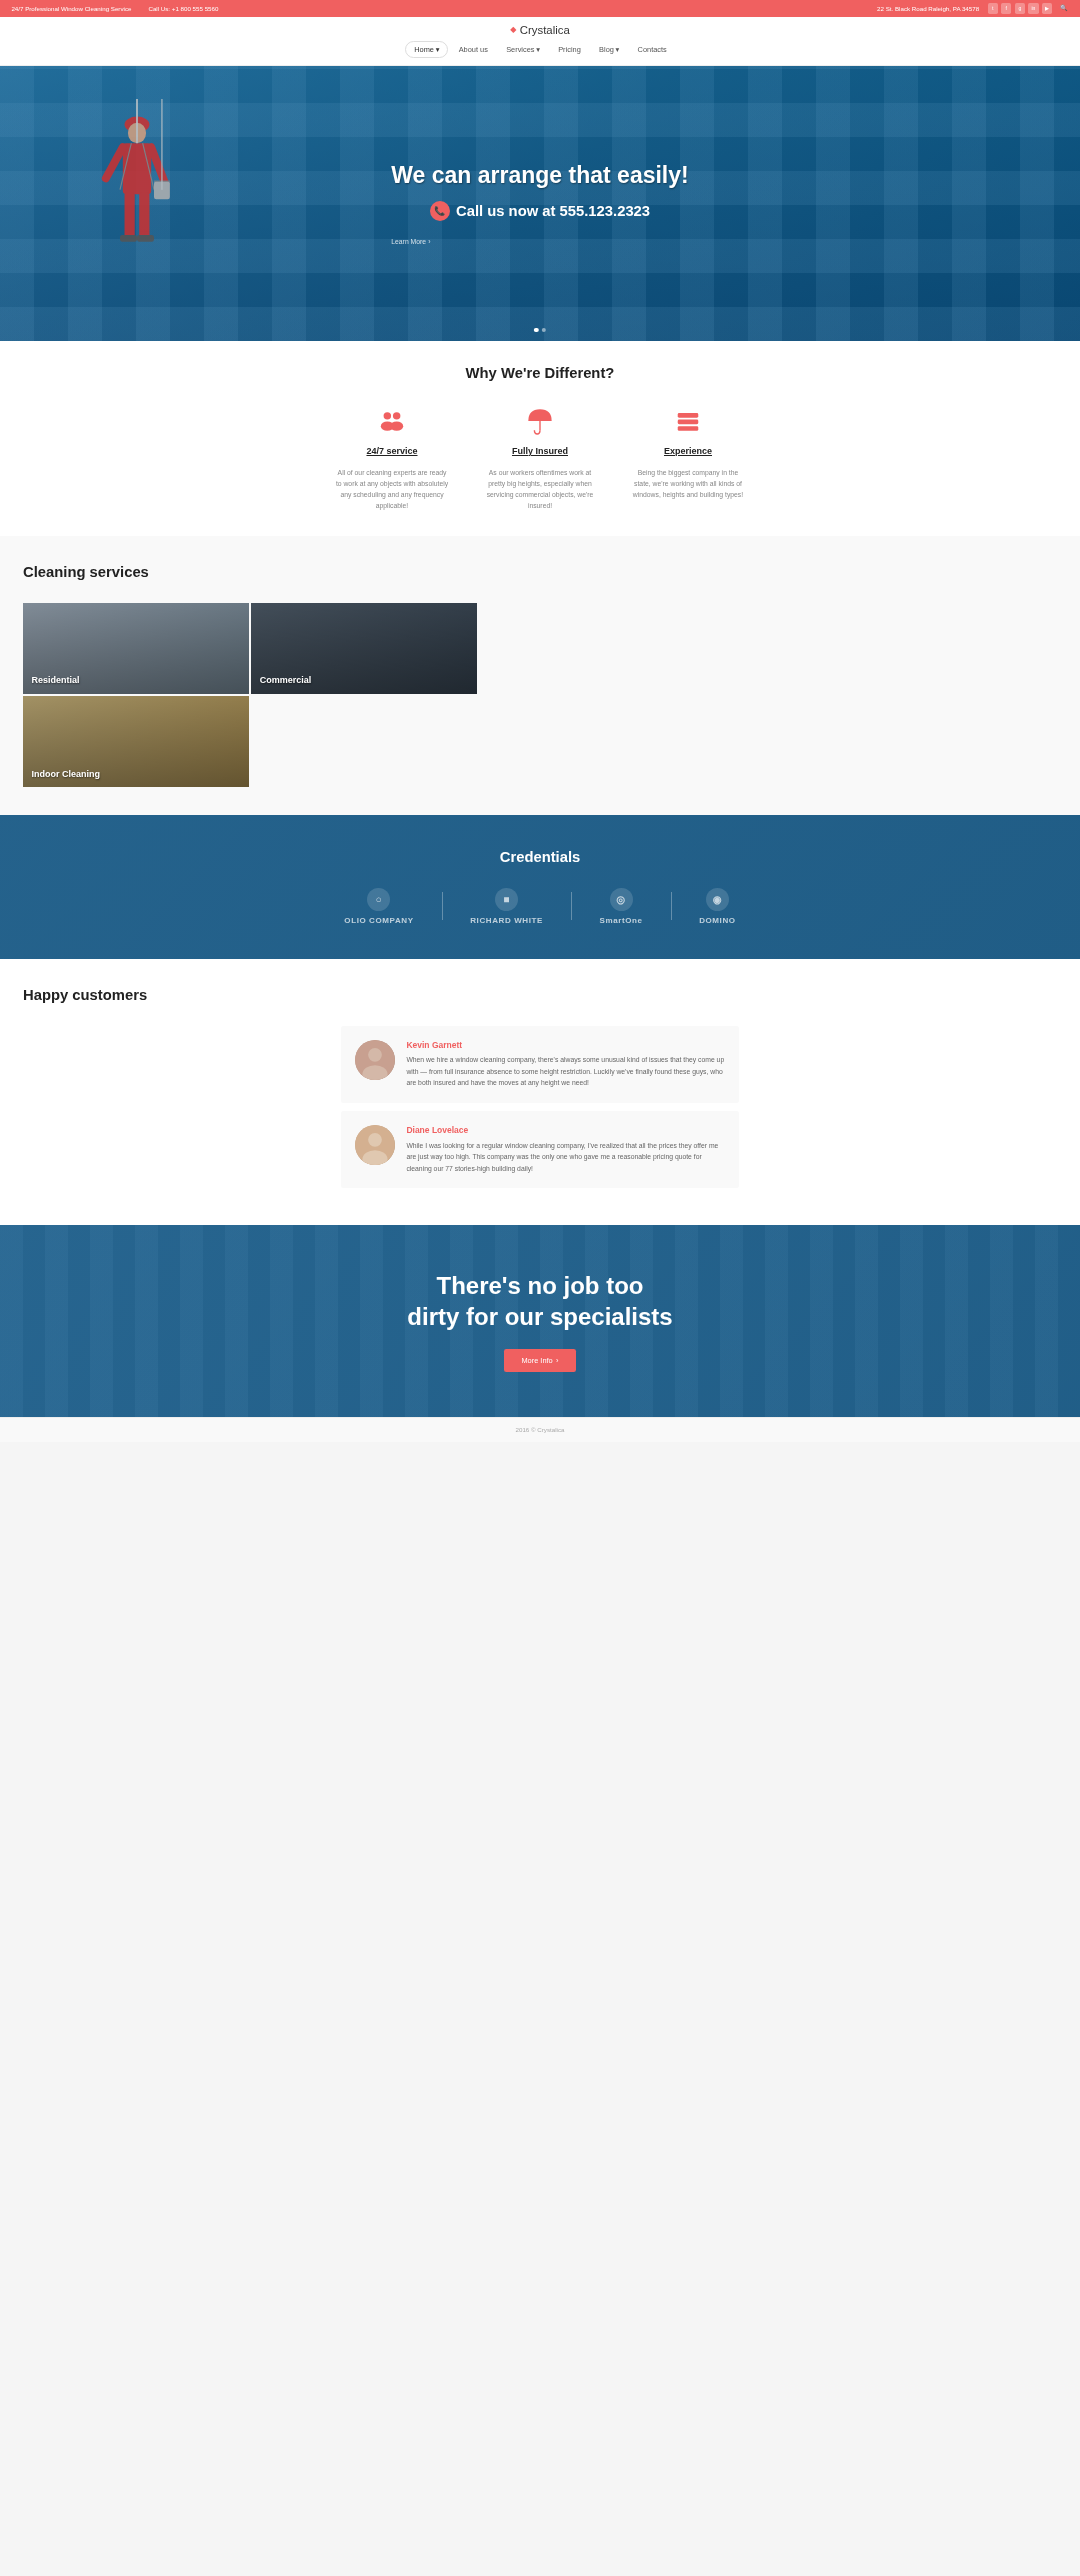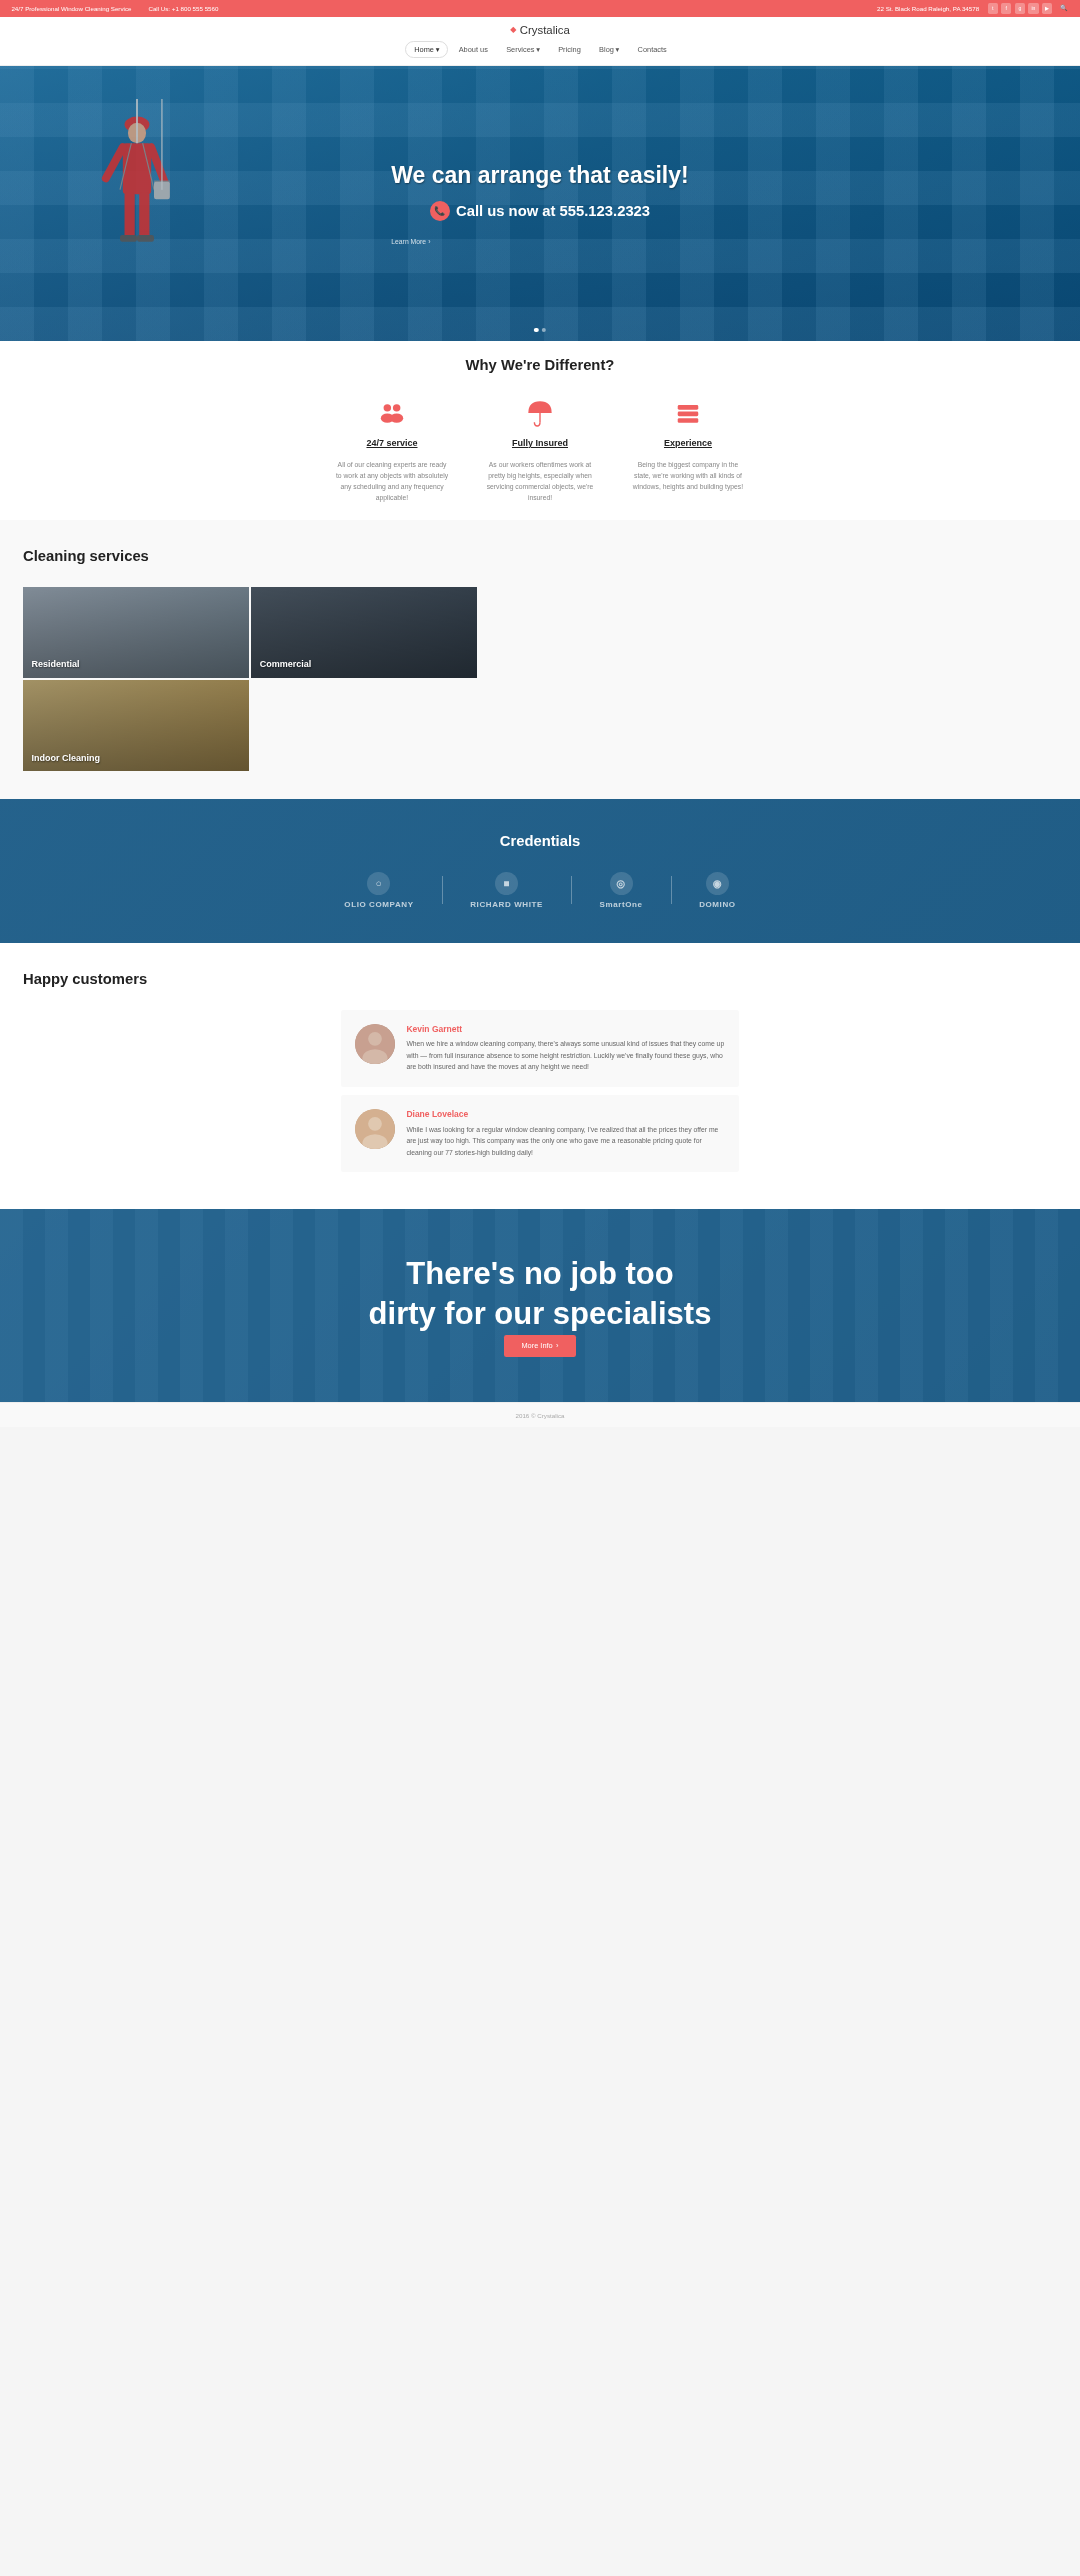--- a/index.html
+++ b/index.html
@@ -152,21 +152,21 @@
     .hero-dot {
       width: 4.5px; height: 4.5px;
       border-radius: 50%;
       background: rgba(255,255,255,0.5);
     }
     .hero-dot.active { background: white; }
 
     
     .why-different {
       background: white;
-      padding: 16px 23px;
+      padding: 24px 23px;
       text-align: center;
     }
     .section-title {
       font-size: 14.8px;
       font-weight: bold;
       color: #222;
       margin-bottom: 23px;
     }
     .features-grid {
       display: flex;
@@ -335,26 +335,27 @@
       top: 0; left: 0; right: 0; bottom: 0;
       background: repeating-linear-gradient(
         90deg,
         rgba(100,160,200,0.1) 0px,
         rgba(100,160,200,0.1) 23px,
         transparent 23px,
         transparent 45px
       );
     }
     .cta-title {
-      font-size: 31px;
+      font-size: 24px;
       font-weight: bold;
       color: white;
       position: relative;
       z-index: 2;
       line-height: 1.3;
+      margin-bottom: 17px;
     }
     .cta-button {
       background: #f06060;
       color: white;
       border: none;
       padding: 6.8px 17px;
       font-size: 7.4px;
       border-radius: 2.3px;
       cursor: pointer;
       position: relative;

